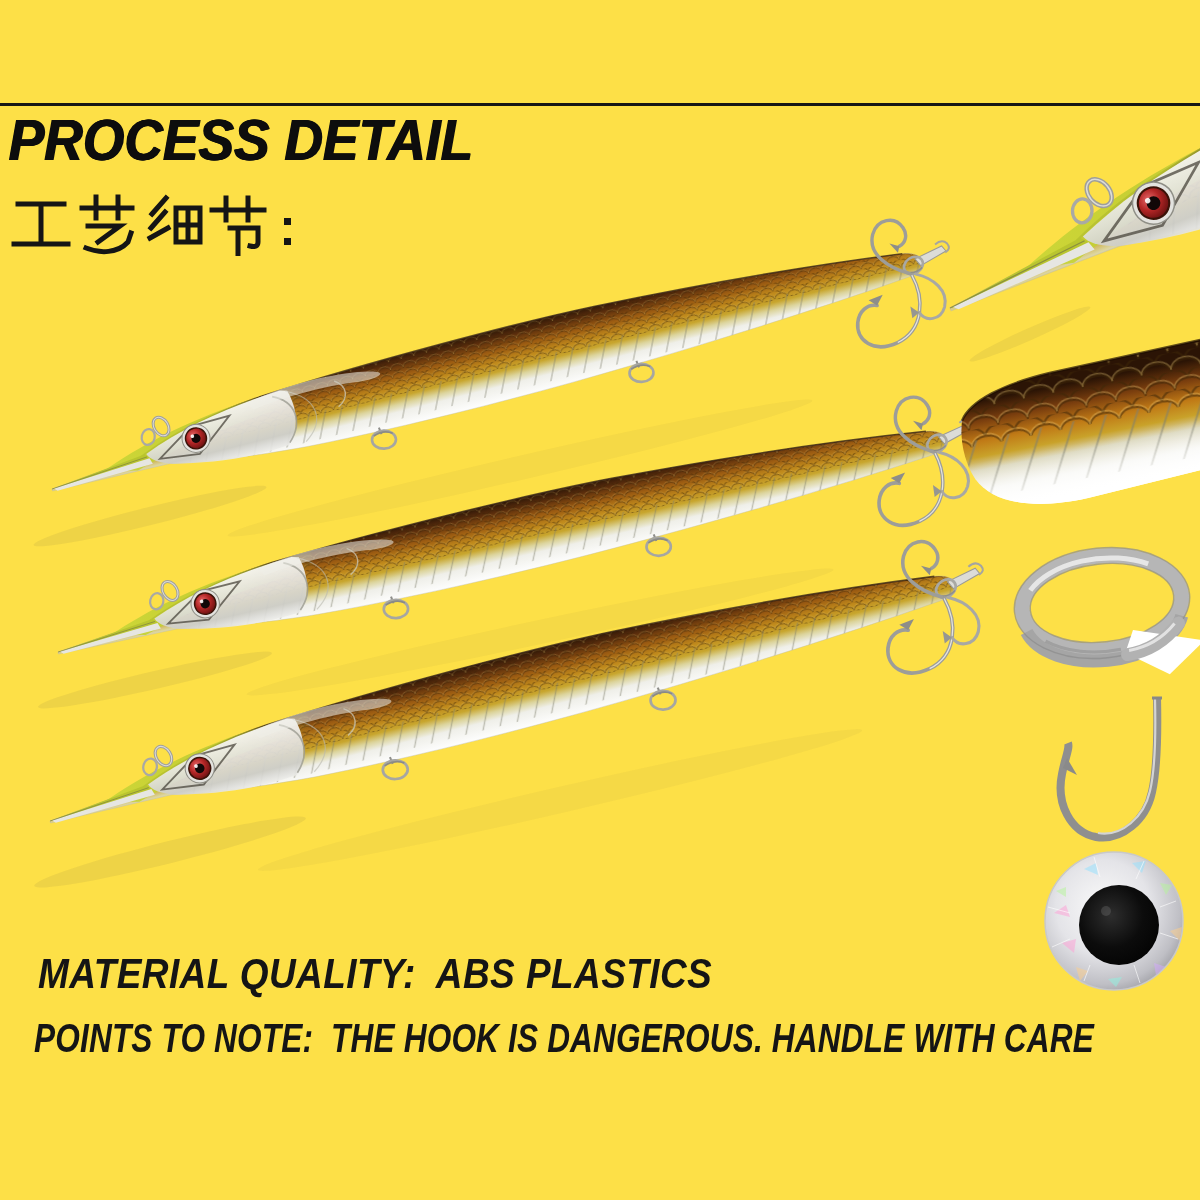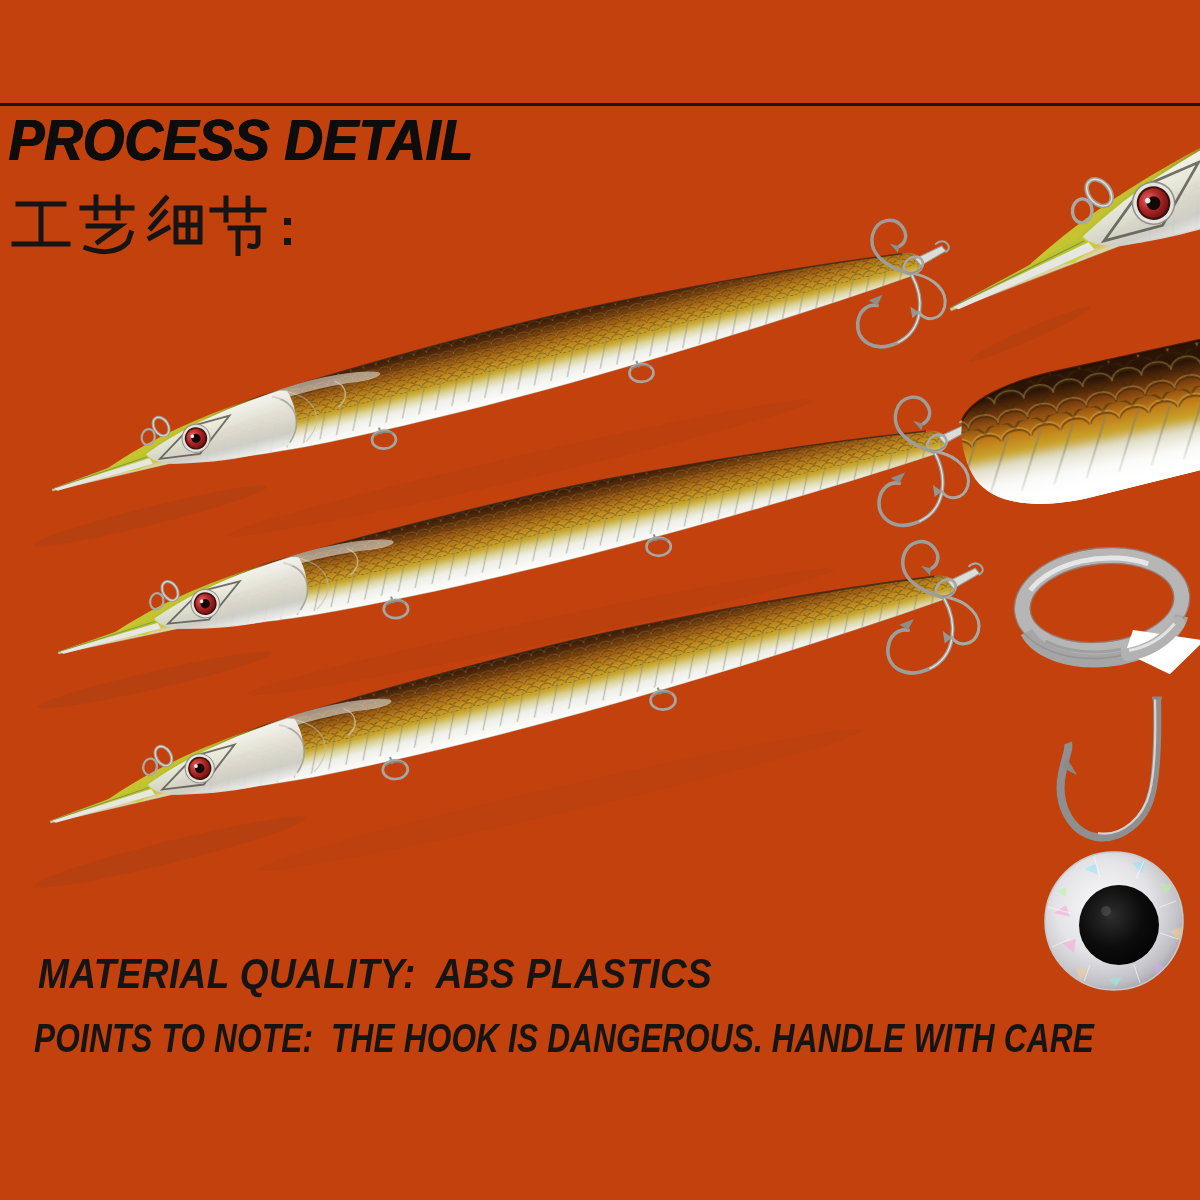--- a/index.html
+++ b/index.html
@@ -1,16 +1,16 @@
 <!DOCTYPE html>
 <html><head>
 <meta charset="utf-8">
 <style>
   html,body{margin:0;padding:0;background:#fff;}
-  .canvas{position:relative;width:1200px;height:1200px;background:#c2410c;overflow:hidden;
+  .canvas{position:relative;width:1200px;height:1200px;background:#fde047;overflow:hidden;
           font-family:"Liberation Sans",sans-serif;}
   .top-rule{position:absolute;left:0;top:103px;width:1200px;height:3px;background:#161616;}
   .title{position:absolute;left:8px;top:110px;margin:0;color:#0d0d0d;
          font:italic 900 58px/1.05 "Liberation Sans",sans-serif;
          transform:scaleX(.92);transform-origin:0 0;letter-spacing:0;
          text-shadow:1.6px 0 currentColor,.6px 0 currentColor;white-space:pre;}
   .cn-svg{position:absolute;left:10px;top:194px;}
   .art{position:absolute;left:0;top:0;}
   .note{position:absolute;color:#151515;white-space:pre;transform-origin:0 0;}
   .material{left:38px;top:952px;font:italic 700 43px/1 "Liberation Sans",sans-serif;

